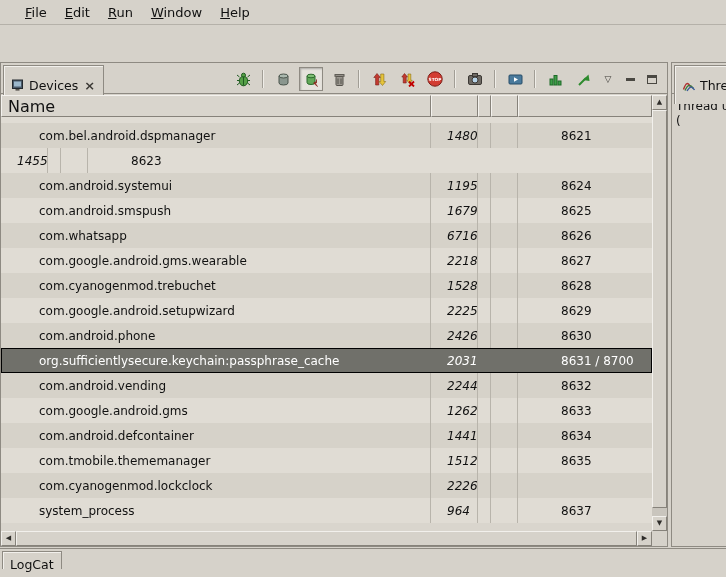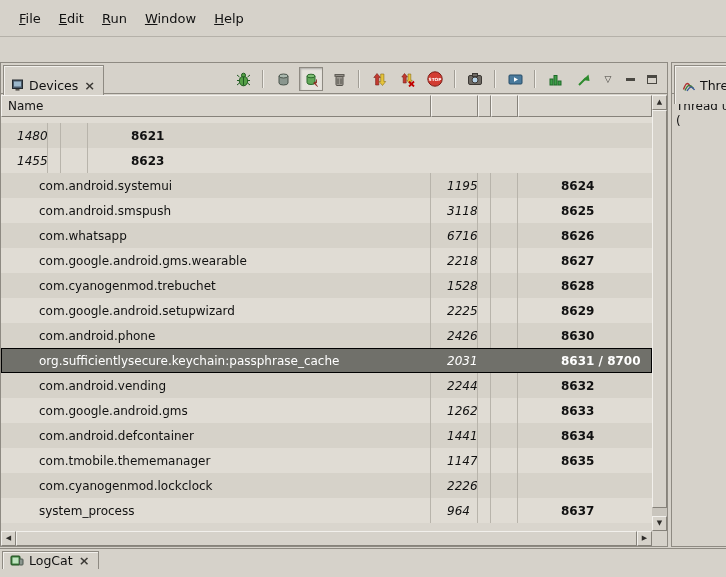--- a/index.html
+++ b/index.html
@@ -6,22 +6,22 @@
   html, body { width: 726px; height: 577px; overflow: hidden; }
   body {
     position: relative;
     font-family: "DejaVu Sans", "Liberation Sans", sans-serif;
     font-size: 12px;
     color: #111;
     background: #d6d2ca;
   }
 
   
-  .menubar { position: absolute; left: 0; top: 0; width: 726px; height: 37px;
-    display: flex; align-items: center; padding-left: 10px;
+  .menubar { position: absolute; left: 0; top: 0; width: 726px; height: 25px;
+    display: flex; align-items: center; padding-left: 16px;
     border-bottom: 1px solid #b5b1a9; }
   .menu-item { padding: 4px 9px; font-size: 13px; cursor: default; }
   .menu-label { display: inline-block; }
   .menu-label::first-letter { text-decoration: underline; }
 
   .main-toolbar { position: absolute; left: 0; top: 27px; width: 726px; height: 35px; }
 
   
   .tab-strip { position: relative; height: 31px; border-bottom: 1px solid #8e8a82; }
   .view-tab { position: absolute; left: 2px; top: 2px; height: 39px;
@@ -44,37 +44,37 @@
     justify-content: center; color: #3a3834; }
   .view-menu-glyph { font-size: 9px; color: #3a3834; }
   .min-glyph { width: 9px; height: 3px; background: #4a4842; }
   .max-glyph { width: 10px; height: 9px; border: 1px solid #4a4842; border-top-width: 3px; }
 
   
   .table-area { position: absolute; left: 0; top: 32px; right: 0; bottom: 0; }
   .col-headers { position: absolute; left: 0; top: 0; right: 15px; height: 22px; display: flex; }
   .col-h { background: #d9d5cd; border-top: 1px solid #f4f2ee; border-left: 1px solid #f4f2ee;
     border-right: 1px solid #86827a; border-bottom: 1px solid #86827a;
-    display: flex; align-items: center; padding-left: 6px; font-size: 12px; overflow: hidden; }
+    display: flex; align-items: center; padding-left: 6px; font-size: 16px; overflow: hidden; }
   .col-name { width: 430px; } .col-pid { width: 47px; } .col-c3 { width: 13px; }
   .col-c4 { width: 27px; } .col-port { flex: 1; }
 
   .rows-viewport { position: absolute; left: 0; top: 22px; right: 15px; bottom: 15px;
     overflow: hidden; background: #d9d5cd; }
   .row-spacer { height: 6px; background: #e0dcd4; }
   .proc-row { height: 25px; display: flex; align-items: stretch; }
   .stripe-a { background: #d6d2c9; }
   .stripe-b { background: #e0dcd4; }
   .proc-row.selected { background: #70706a; color: #fff; box-shadow: inset 0 0 0 1px #000; }
   .cell { display: flex; align-items: center; overflow: hidden; white-space: nowrap; }
   .cell-name { width: 430px; padding-left: 38px; border-right: 1px solid #b8b4ab; }
   .cell-pid  { width: 47px;  padding-left: 16px; border-right: 1px solid #b8b4ab; font-style: italic; }
   .cell-c3   { width: 13px;  border-right: 1px solid #b8b4ab; }
   .cell-c4   { width: 27px;  border-right: 1px solid #b8b4ab; }
-  .cell-port { flex: 1; padding-left: 43px; font-weight: bold; }
+  .cell-port { flex: 1; padding-left: 43px; }
   .proc-row.selected .cell { border-right-color: transparent; }
 
   
   .vscroll { position: absolute; right: 0; top: 0; width: 15px; bottom: 15px; background: #c9c5bd; }
   .sb-btn { position: absolute; width: 15px; height: 15px; background: #d6d2ca;
     border: 1px solid; border-color: #f2f0ec #86827a #86827a #f2f0ec;
     display: flex; align-items: center; justify-content: center;
     font-size: 7px; line-height: 1; color: #2f2d2a; }
   .vscroll .up { top: 0; left: 0; } .vscroll .down { bottom: 0; left: 0; }
   .vthumb { position: absolute; left: 0; top: 15px; bottom: 23px; width: 15px; background: #d6d2ca;
@@ -86,21 +86,21 @@
   .sb-corner { position: absolute; right: 0; bottom: 0; width: 15px; height: 15px; background: #d6d2ca; }
 
   
   .threads-view { position: absolute; left: 671px; top: 62px; width: 55px; height: 485px;
     border: 1px solid #8e8a82; border-right: none; background: #d6d2ca; overflow: hidden; }
   .threads-content { padding: 5px 4px; line-height: 15px; white-space: nowrap; font-size: 12px; }
 
   
   .bottom-strip { position: absolute; left: 0; top: 548px; width: 726px; height: 29px;
     border-top: 1px solid #8e8a82; background: #d6d2ca; }
-  .bottom-strip .view-tab { top: 2px; height: 18px; }
+  .bottom-strip .view-tab { top: 2px; height: 18px; flex-direction: column; }
 </style>
 </head>
 <body>
 
 <div class="menubar">
   <div class="menu-item"><span class="menu-label">File</span></div>
   <div class="menu-item"><span class="menu-label">Edit</span></div>
   <div class="menu-item"><span class="menu-label">Run</span></div>
   <div class="menu-item"><span class="menu-label">Window</span></div>
   <div class="menu-item"><span class="menu-label">Help</span></div>
@@ -235,41 +235,42 @@
         </div>
       <div class="col-h col-port">
           <span></span>
         </div>
     </div>
 
     <div class="rows-viewport">
       <div class="row-spacer"></div>
 
     <div class="proc-row stripe-a">
+          <div class="cell cell-name">com.bel.android.dspmanager</div>
           <div class="cell cell-pid">1480</div>
           <div class="cell cell-c3"></div>
           <div class="cell cell-c4"></div>
           <div class="cell cell-port">8621</div>
         </div>
         <div class="proc-row stripe-b">
           <div class="cell cell-pid">14553</div>
           <div class="cell cell-c3"></div>
           <div class="cell cell-c4"></div>
           <div class="cell cell-port">8623</div>
         </div>
         <div class="proc-row stripe-a">
           <div class="cell cell-name">com.android.systemui</div>
           <div class="cell cell-pid">1195</div>
           <div class="cell cell-c3"></div>
           <div class="cell cell-c4"></div>
           <div class="cell cell-port">8624</div>
         </div>
         <div class="proc-row stripe-b">
           <div class="cell cell-name">com.android.smspush</div>
-          <div class="cell cell-pid">3118</div>
+          <div class="cell cell-pid">1679</div>
           <div class="cell cell-c3"></div>
           <div class="cell cell-c4"></div>
           <div class="cell cell-port">8625</div>
         </div>
         <div class="proc-row stripe-a">
           <div class="cell cell-name">com.whatsapp</div>
           <div class="cell cell-pid">6716</div>
           <div class="cell cell-c3"></div>
           <div class="cell cell-c4"></div>
           <div class="cell cell-port">8626</div>
@@ -325,21 +326,21 @@
         </div>
         <div class="proc-row stripe-a">
           <div class="cell cell-name">com.android.defcontainer</div>
           <div class="cell cell-pid">14411</div>
           <div class="cell cell-c3"></div>
           <div class="cell cell-c4"></div>
           <div class="cell cell-port">8634</div>
         </div>
         <div class="proc-row stripe-b">
           <div class="cell cell-name">com.tmobile.thememanager</div>
-          <div class="cell cell-pid">1147</div>
+          <div class="cell cell-pid">1512</div>
           <div class="cell cell-c3"></div>
           <div class="cell cell-c4"></div>
           <div class="cell cell-port">8635</div>
         </div>
         <div class="proc-row stripe-a">
           <div class="cell cell-name">com.cyanogenmod.lockclock</div>
           <div class="cell cell-pid">22265</div>
           <div class="cell cell-c3"></div>
           <div class="cell cell-c4"></div>
         </div>

